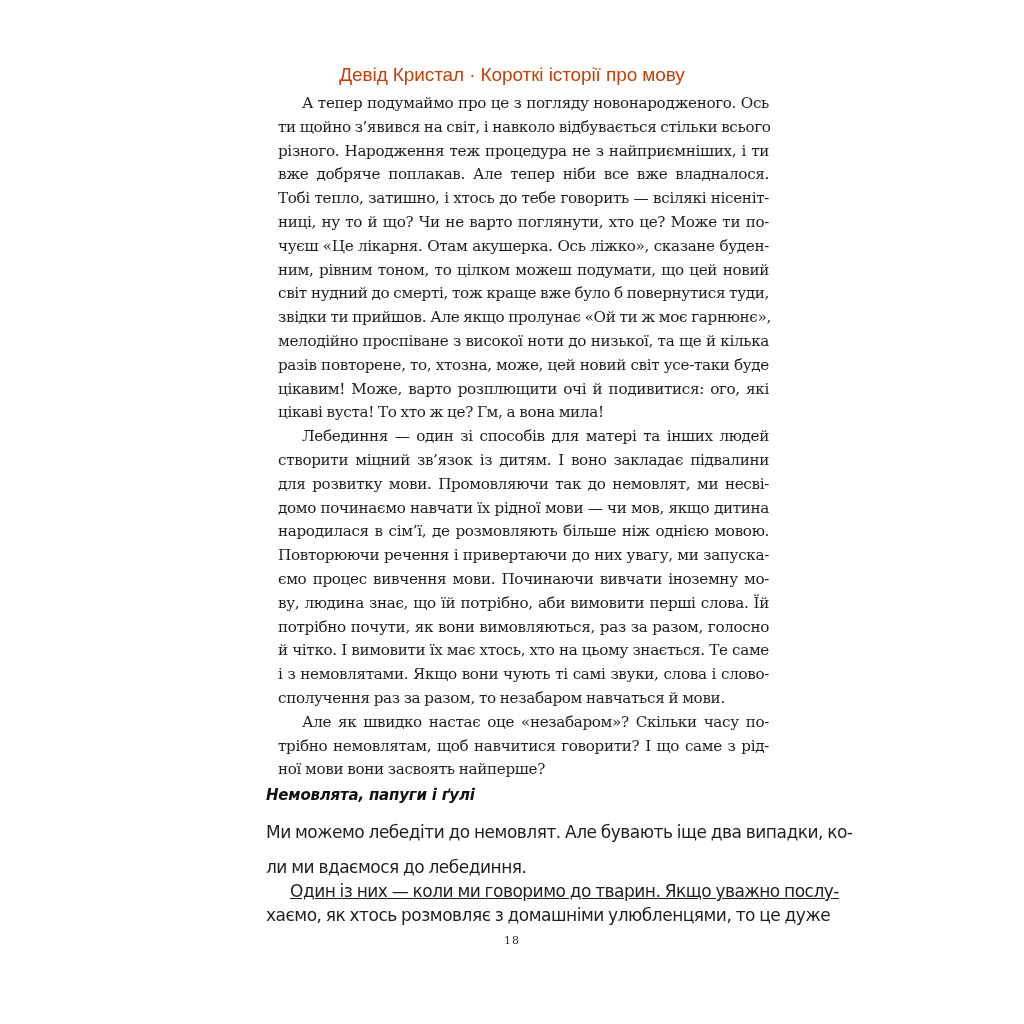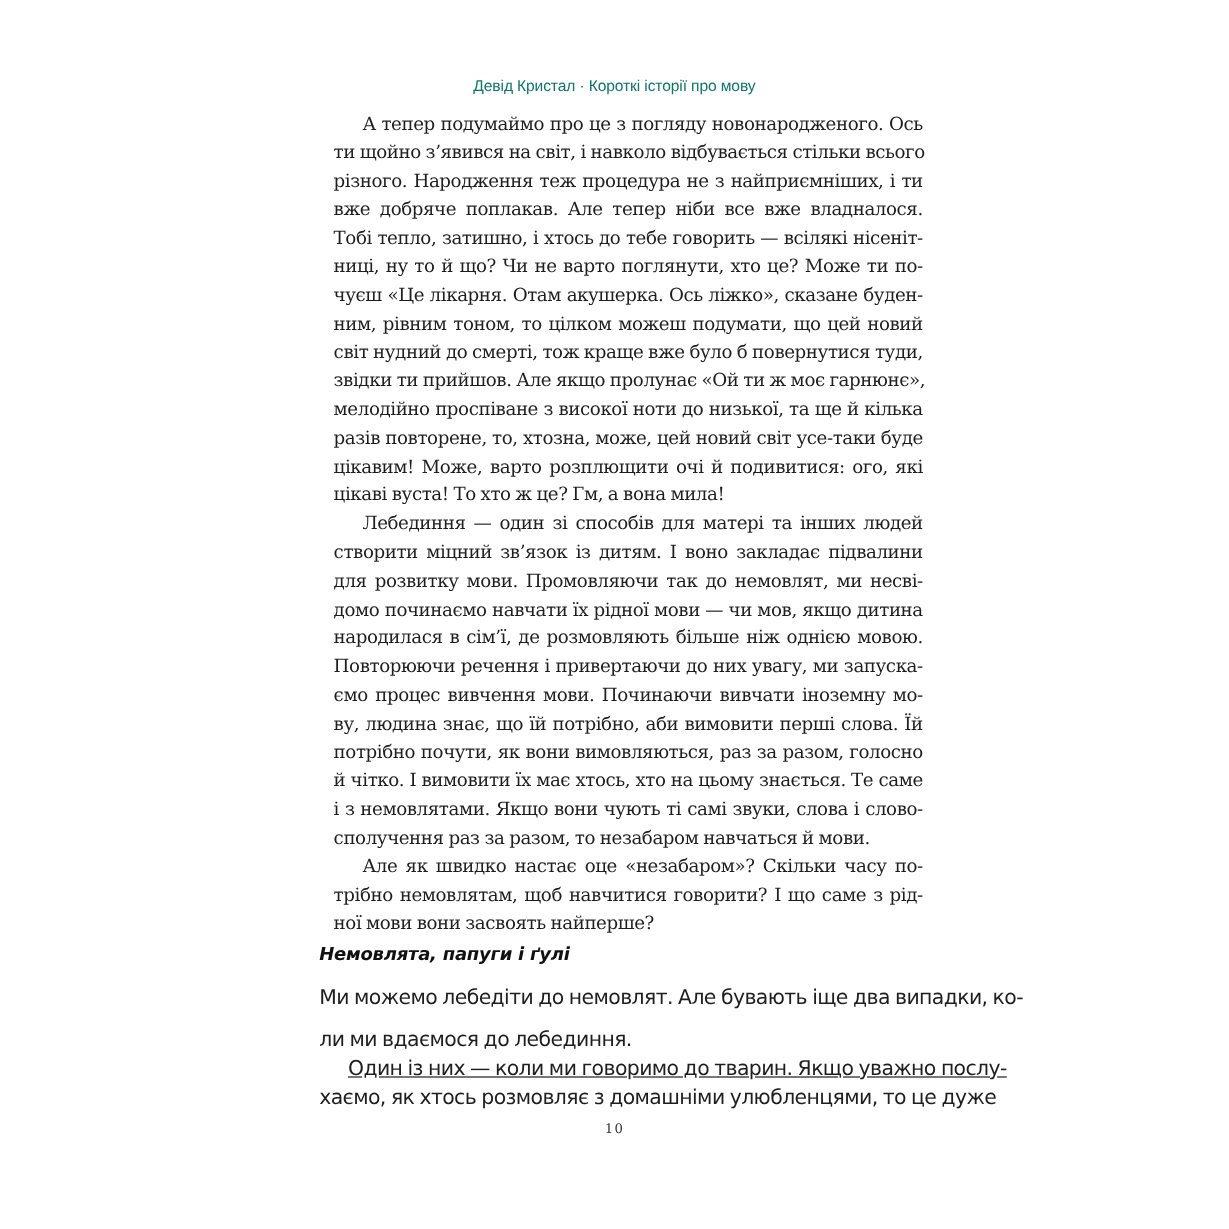--- a/index.html
+++ b/index.html
@@ -20,22 +20,22 @@
       width: 1024px; height: 1024px;
       background: #ffffff;
     }
     .running-head {
       position: absolute;
       top: 64px;
       left: 0;
       width: 1024px;
       text-align: center;
       font-family: "Liberation Sans", "DejaVu Sans", sans-serif;
-      font-size: 13px;
-      color: #0f766e;
+      font-size: 19px;
+      color: #c2410c;
       letter-spacing: -0.1px;
     }
     .text-block {
       position: absolute;
       left: 266px;
       top: 92px;
       width: 491px;
       margin-left: 12px;
     }
     .serif-line {
@@ -153,14 +153,14 @@
     <div>
       <div class="sans-line">Ми можемо лебедіти до немовлят. Але бувають іще два випадки, ко-</div>
       <div class="sans-line last">ли ми вдаємося до лебединня.</div>
     </div>
     <div>
       <div class="sans-line indent">Один із них — коли ми говоримо до тварин. Якщо уважно послу-</div>
       <div class="sans-line">хаємо, як хтось розмовляє з домашніми улюбленцями, то це дуже</div>
     </div>
   </div>
 
-  <div class="folio">10</div>
+  <div class="folio">18</div>
 </div>
 
 </body></html>

